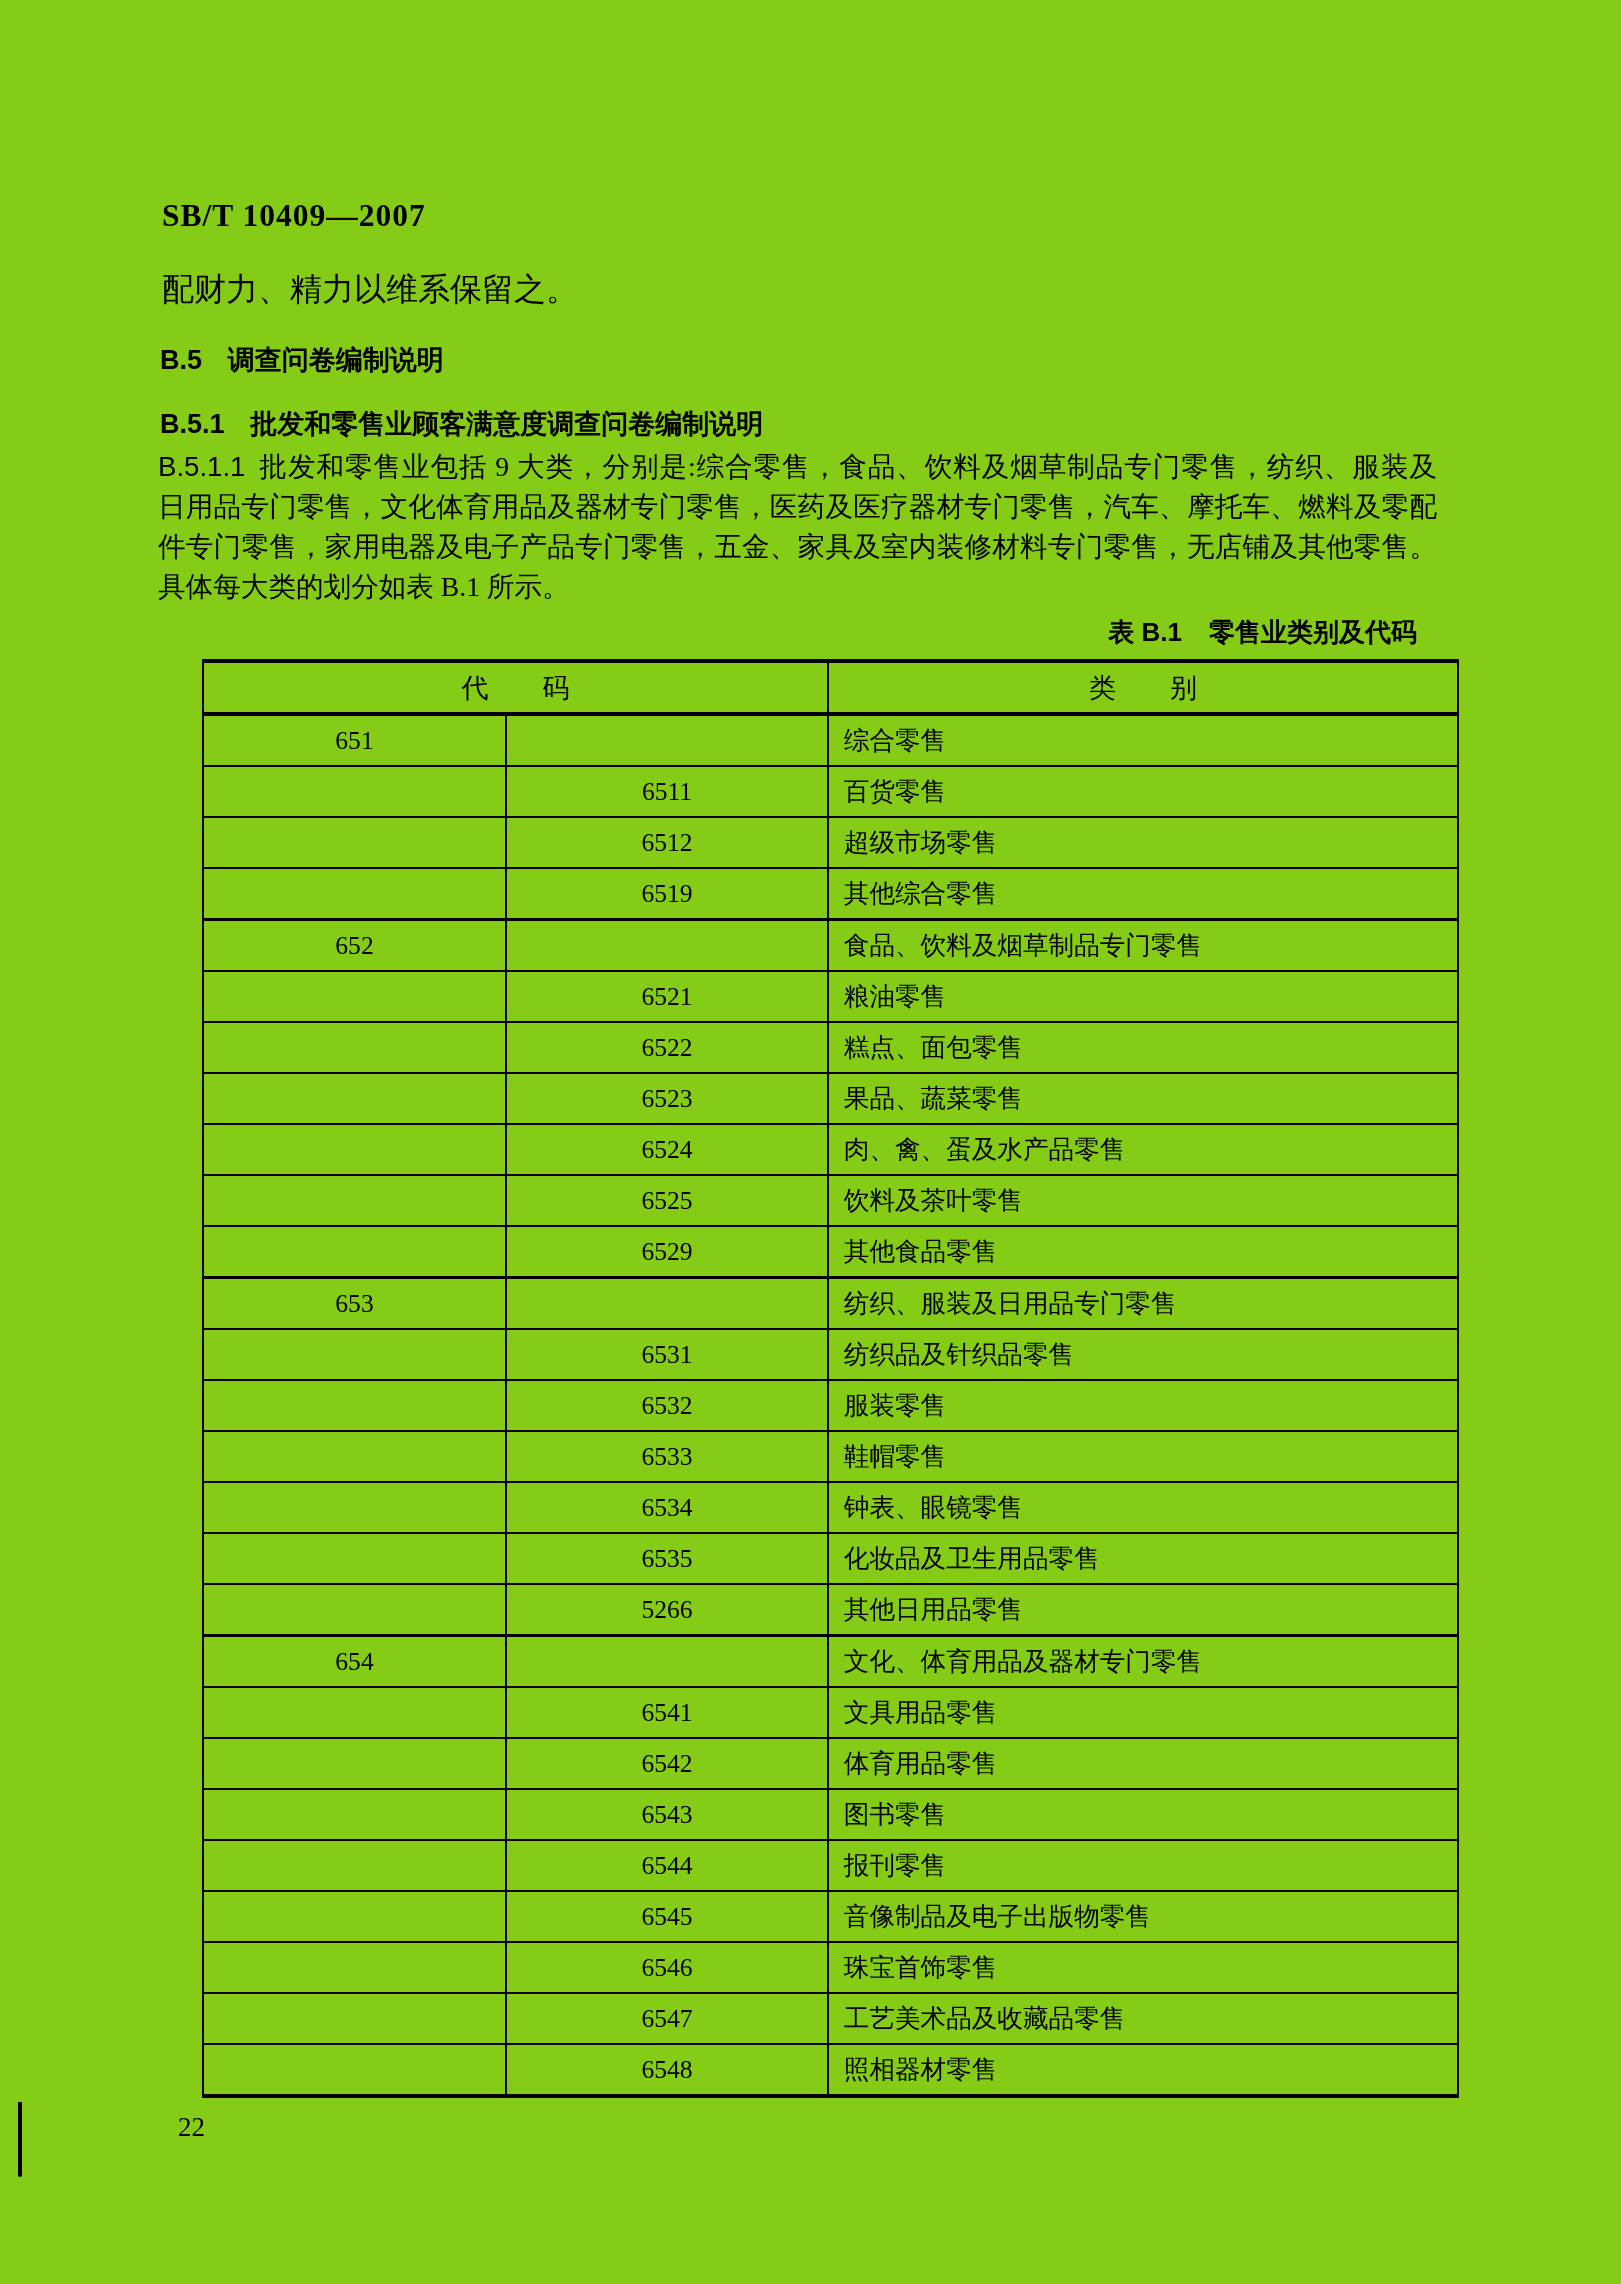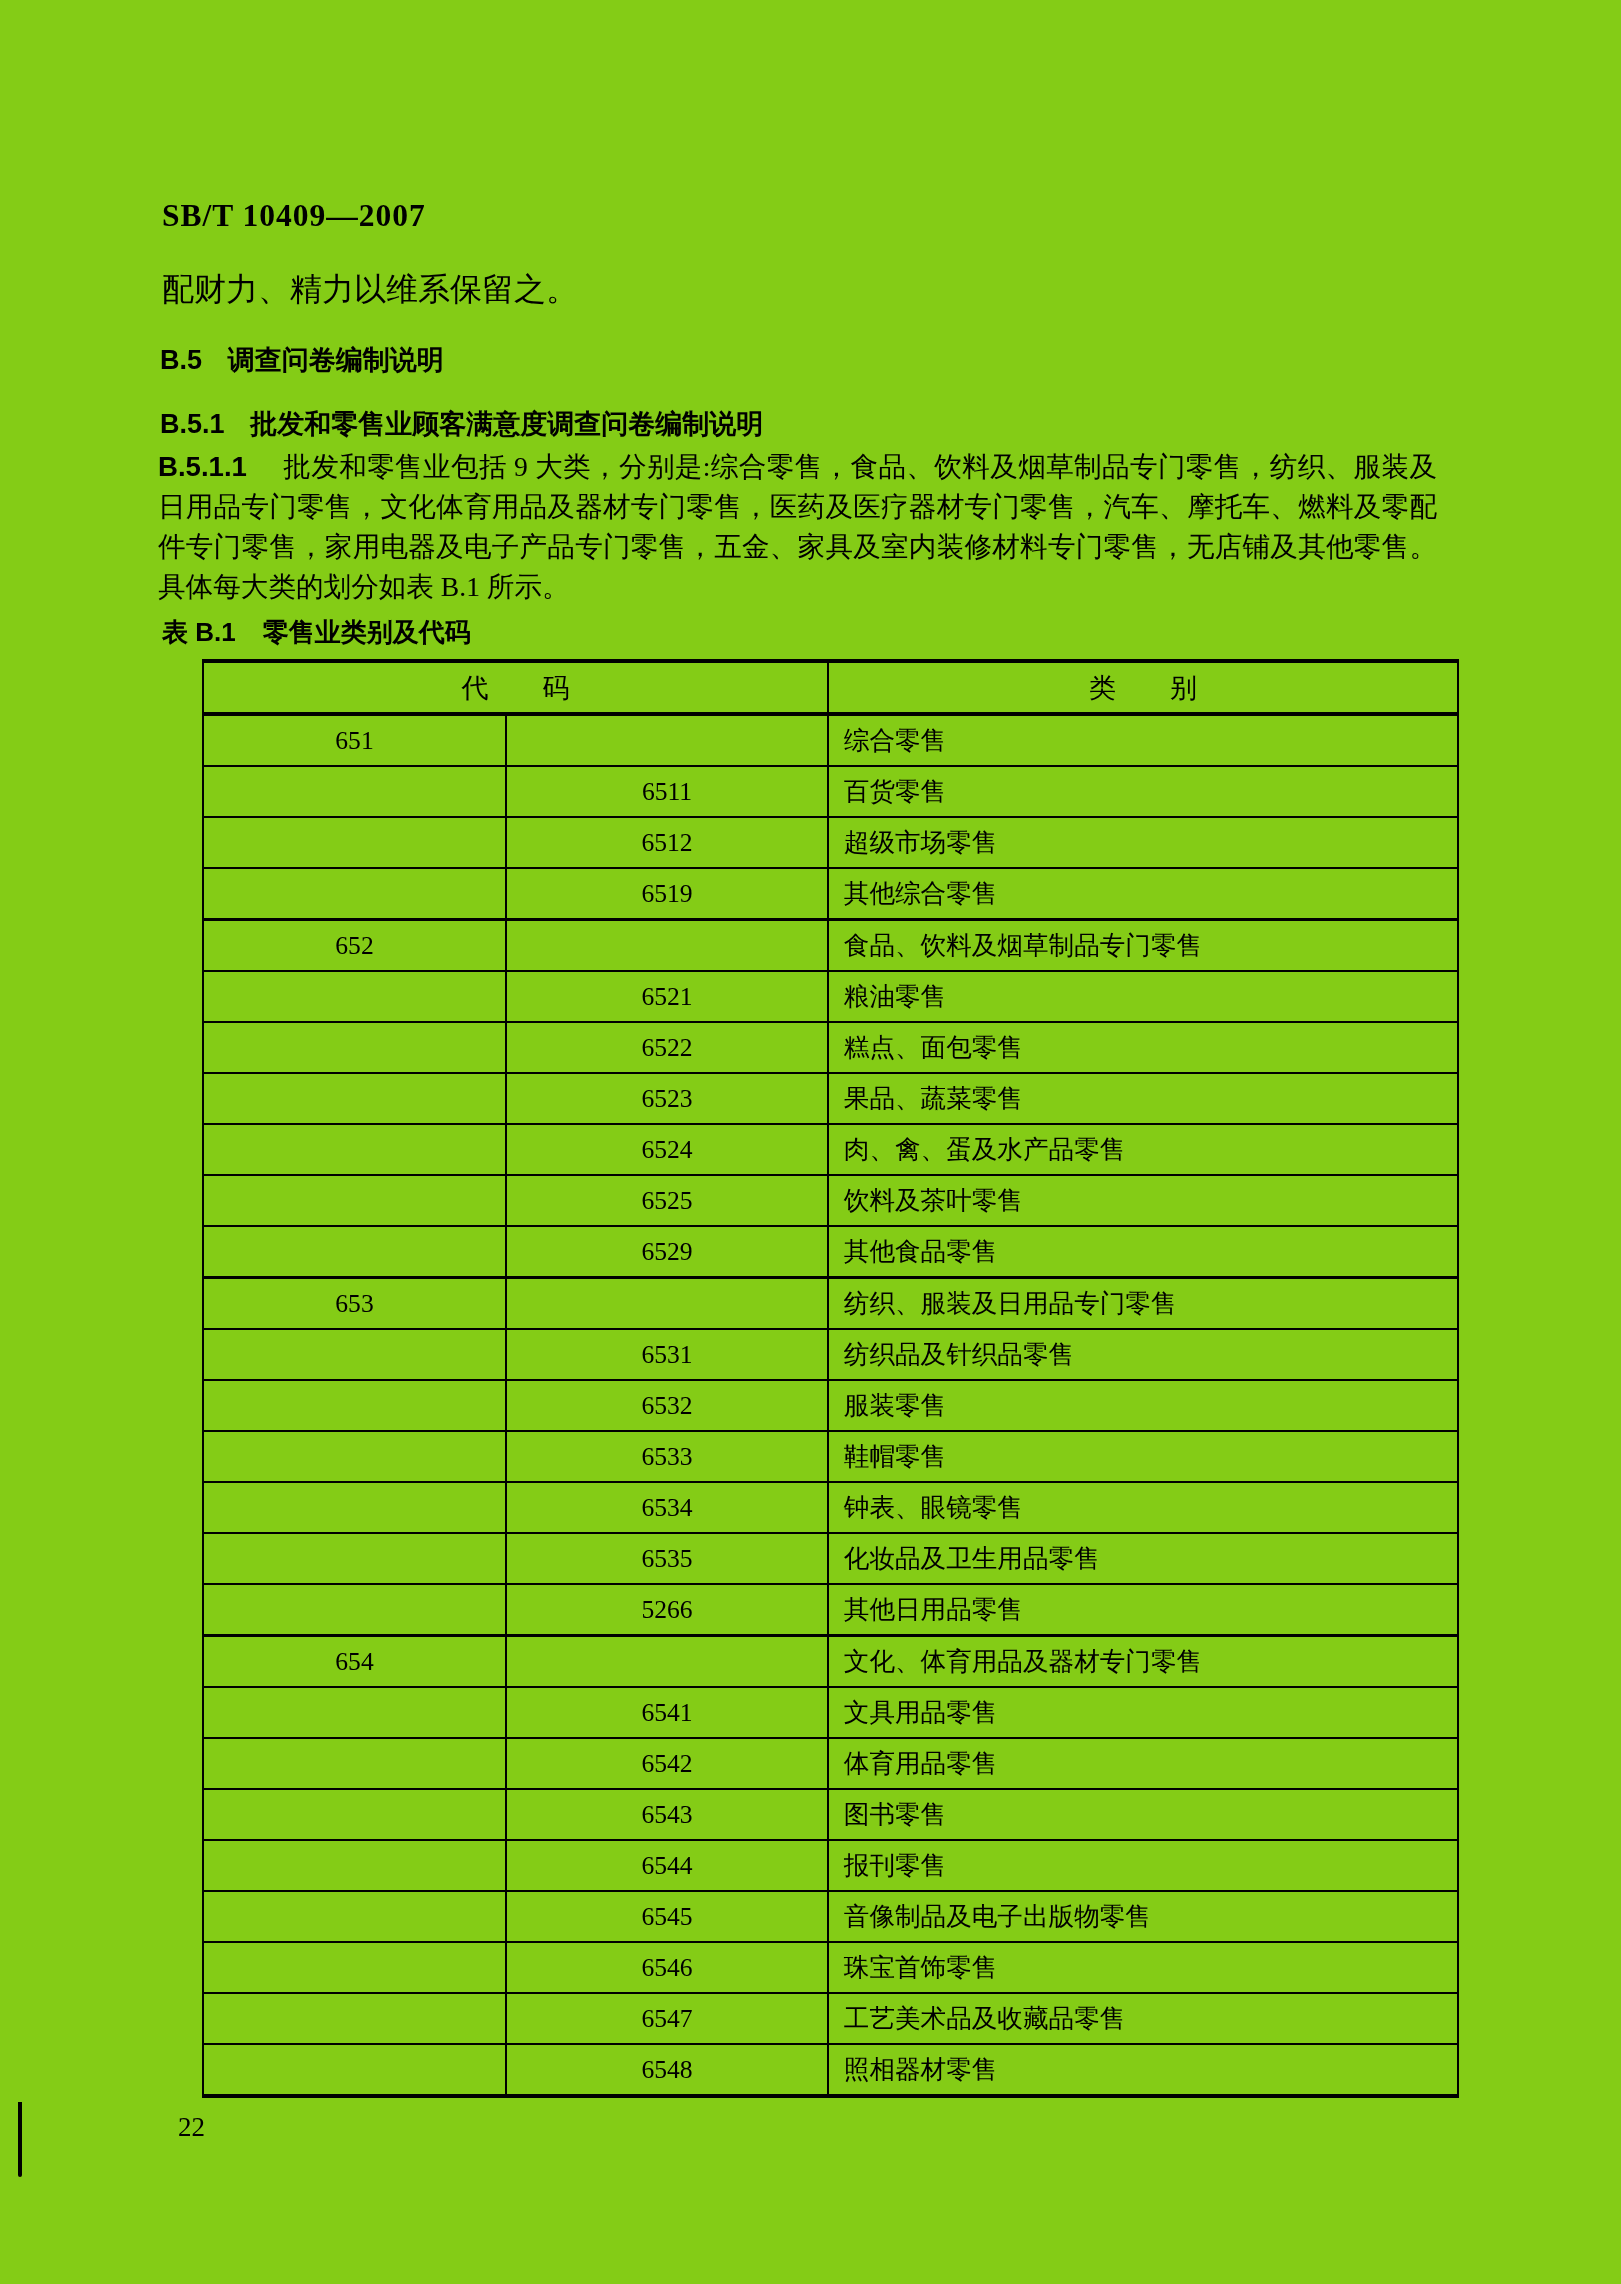--- a/index.html
+++ b/index.html
@@ -41,28 +41,28 @@
   .para {
     position: absolute;
     left: 158px; top: 450px;
     width: 1279px;
     font-size: 27.6px;
   }
   .pl { height: 40px; line-height: 34px; white-space: nowrap; }
   .jline { text-align: justify; text-align-last: justify; white-space: normal; }
   .pnum {
     font-family: "Liberation Sans", "DejaVu Sans", sans-serif;
-    font-weight: bold;
-    margin-right: 36px;
+    font-weight: normal;
+    margin-right: 13px;
   }
   .caption {
     position: absolute;
     left: 162px; top: 615px;
     width: 1255px;
-    text-align: left;
+    text-align: right;
     font-family: "Liberation Sans", "DejaVu Sans", sans-serif;
     font-weight: bold;
     font-size: 26px;
     white-space: nowrap;
   }
   .caption .hn { margin-right: 27px; }
   table.retail-table {
     position: absolute;
     left: 162px; top: 659px;
     width: 1255px;

